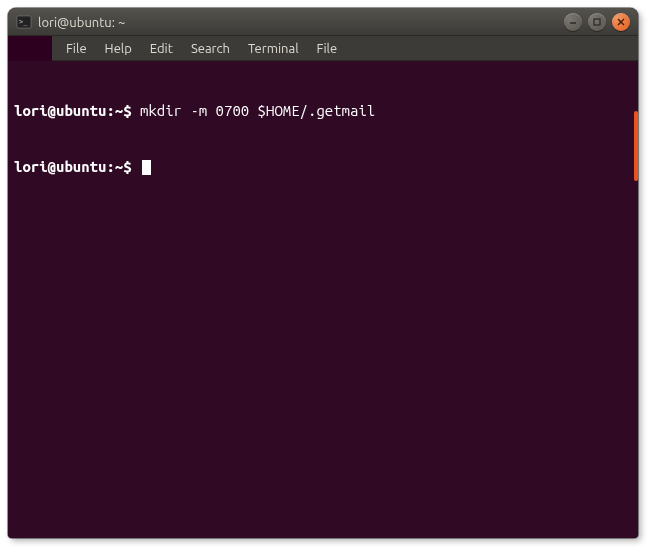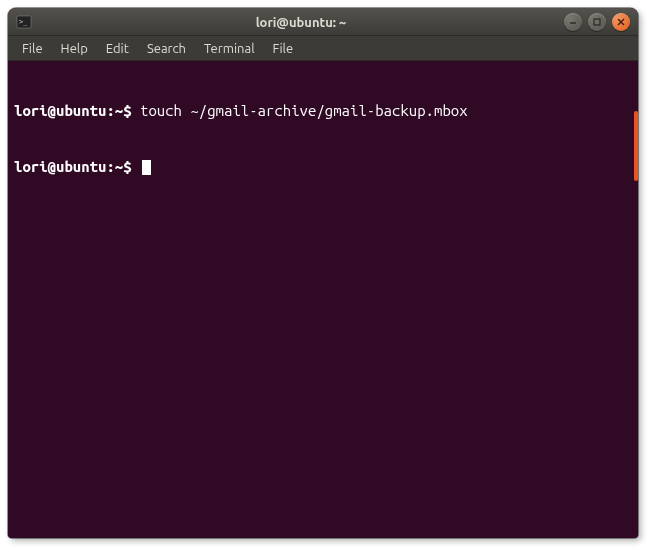--- a/index.html
+++ b/index.html
@@ -36,23 +36,22 @@
       width: 16px;
       height: 16px;
       margin-right: 6px;
       display: flex;
       align-items: center;
       justify-content: center;
     }
     .window-title {
       color: #dfdbd2;
       font-size: 13px;
-      font-weight: bold;
+      font-weight: normal;
       flex: 1;
-      text-align: center;
     }
     .window-controls {
       display: flex;
       gap: 6px;
       align-items: center;
     }
     .win-btn {
       width: 18px;
       height: 18px;
       border-radius: 50%;
@@ -77,20 +76,21 @@
       height: 10px;
     }
     .menubar {
       height: 25px;
       background: #3c3b37;
       display: flex;
       align-items: center;
       padding: 0 6px;
       gap: 2px;
       border-bottom: 1px solid #2a2926;
+      margin-left: 44px;
     }
     .menu-item {
       color: #dfdbd2;
       font-size: 13px;
       padding: 3px 8px;
       cursor: pointer;
     }
     .terminal-body {
       flex: 1;
       background: #300a24;
@@ -166,17 +166,17 @@
   <div class="menubar">
     <div class="menu-item">File</div>
     <div class="menu-item">Help</div>
     <div class="menu-item">Edit</div>
     <div class="menu-item">Search</div>
     <div class="menu-item">Terminal</div>
     <div class="menu-item">File</div>
   </div>
 
   <div class="terminal-body">
-    <span class="term-line"><span class="prompt-bold">lori@ubuntu:~$</span> <span class="cmd-text">touch ~/gmail-archive/gmail-backup.mbox</span></span>
+    <span class="term-line"><span class="prompt-bold">lori@ubuntu:~$</span> <span class="cmd-text">mkdir -m 0700 $HOME/.getmail</span></span>
     <span class="term-line"><span class="prompt-bold">lori@ubuntu:~$</span> <span class="cursor-block"></span></span>
     <div class="scroll-indicator"></div>
   </div>
 </div>
 
 </body></html>

